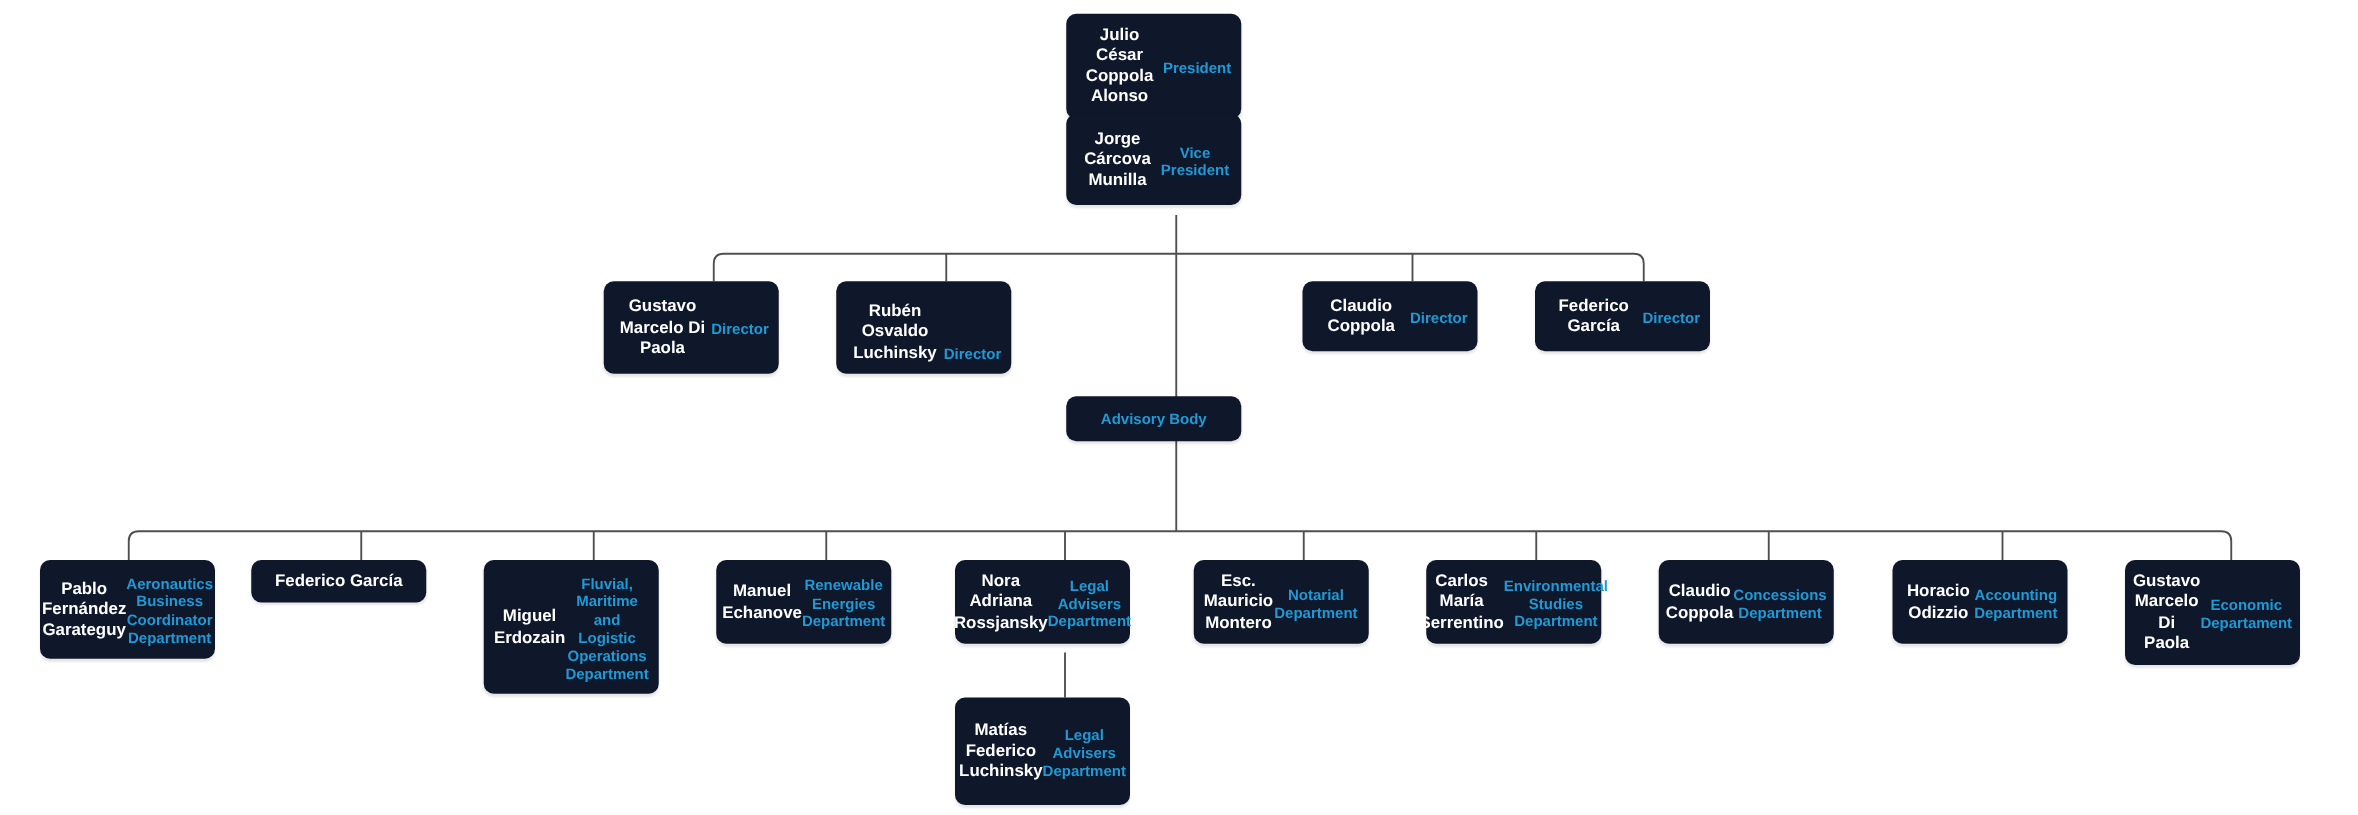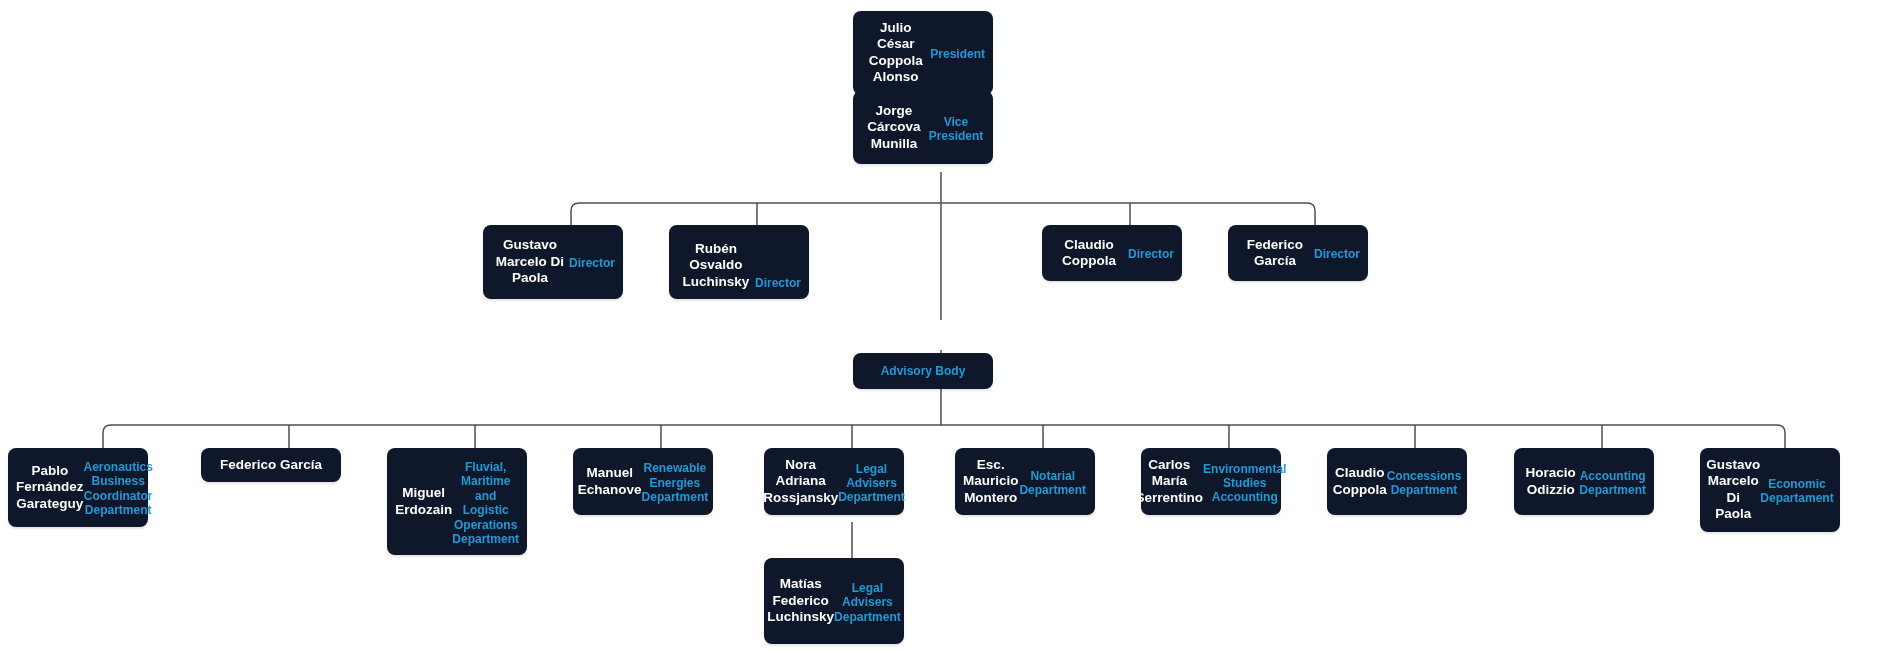--- a/index.html
+++ b/index.html
@@ -44,22 +44,22 @@
   }
   .node .role:first-child { margin-top: 0; }
 
   
   .n-president { left: 853px; top: 11px;  min-height: 72px; }
   .n-vp        { left: 853px; top: 91px; min-height: 73px; }
   .n-d1 { left: 483px;  top: 225px; min-height: 74px; }
   .n-d2 { left: 669px;  top: 225px; min-height: 74px; align-items: flex-end; }
   .n-d3 { left: 1042px; top: 225px; min-height: 56px; }
   .n-d4 { left: 1228px; top: 225px; min-height: 56px; }
-  .n-advisory { left: 853px; top: 317px; min-height: 36px; padding: 6px 0; margin-top: 36px; }
-  .n-b1  { left: 8px;   top: 448px; justify-content: space-between; }
+  .n-advisory { left: 853px; top: 317px; min-height: 36px; padding: 6px 0; }
+  .n-b1  { left: 32px;   top: 448px; }
   .n-b2  { left: 201px;  top: 448px; }
   .n-b3  { left: 387px;  top: 448px; }
   .n-b4  { left: 573px;  top: 448px; min-height: 67px; }
   .n-b5  { left: 764px;  top: 448px; }
   .n-b6  { left: 955px;  top: 448px; min-height: 67px; }
   .n-b7  { left: 1141px; top: 448px; justify-content: center; }
   .n-b8  { left: 1327px; top: 448px; min-height: 67px; }
   .n-b9  { left: 1514px; top: 448px; min-height: 67px; }
   .n-b10 { left: 1700px; top: 448px; }
   .n-m1  { left: 764px;  top: 558px; min-height: 86px; }
@@ -158,21 +158,21 @@
   </div>
   <div class="node n-b6">
     <div class="name">Esc. Mauricio
 Montero</div>
     <div class="role">Notarial Department</div>
   </div>
   <div class="node n-b7">
     <div class="name">Carlos María
 Serrentino</div>
     <div class="role">Environmental Studies
-Accounting</div>
+Department</div>
   </div>
   <div class="node n-b8">
     <div class="name">Claudio Coppola</div>
     <div class="role">Concessions
 Department</div>
   </div>
   <div class="node n-b9">
     <div class="name">Horacio Odizzio</div>
     <div class="role">Accounting
 Department</div>

